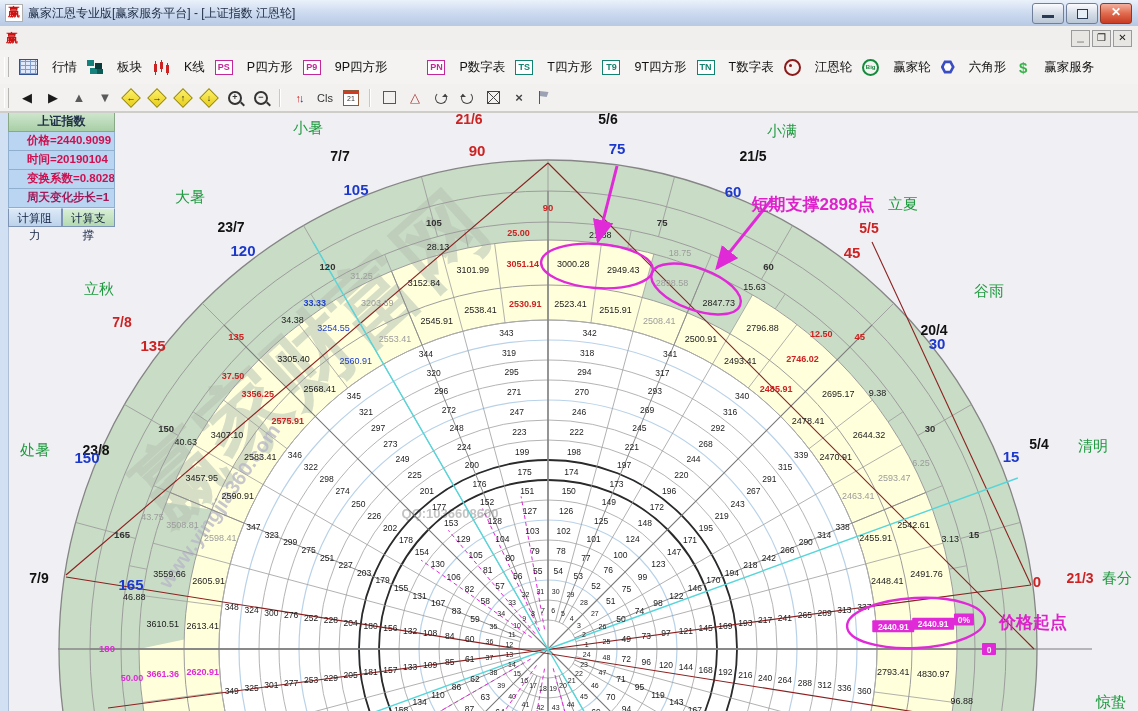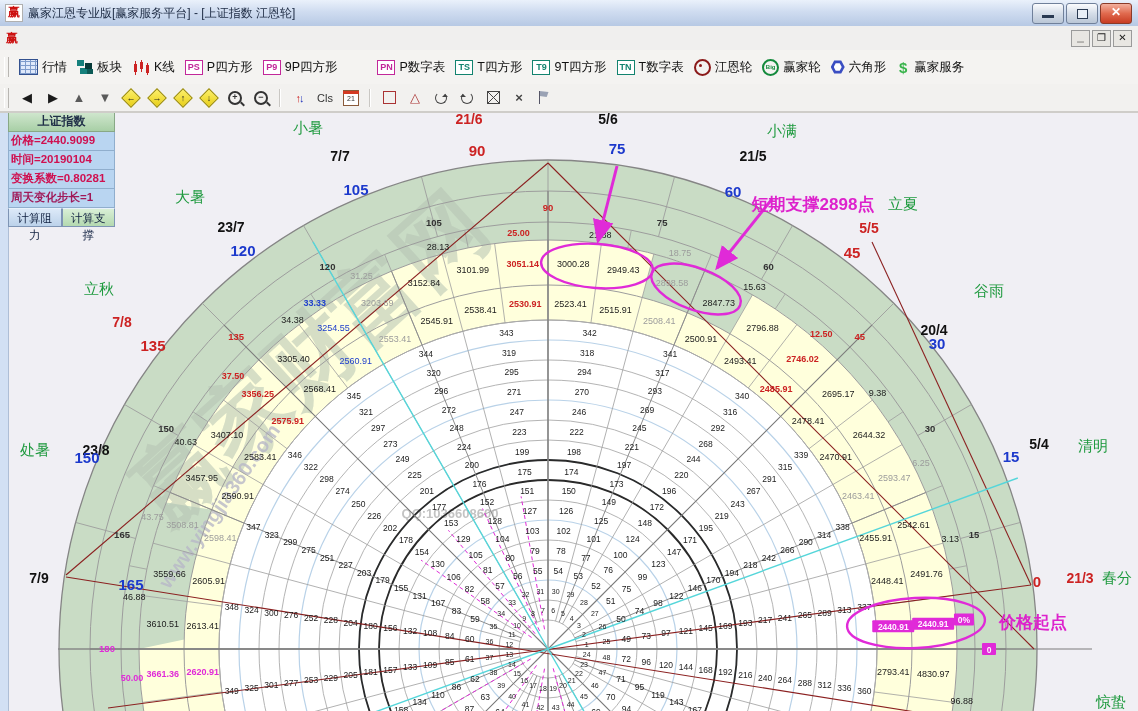--- a/index.html
+++ b/index.html
@@ -31,21 +31,21 @@
   .menu-logo{color:#cc1111;font-weight:bold;font-size:12px;margin:0 6px 0 6px;}
   .menu-item{padding:3px 9px;}
   .mdi-ctrls{margin-left:auto;margin-right:6px;display:flex;}
   .mdi-btn{width:17px;height:15px;border:1px solid #9a9a9a;background:#e8e6e2;margin-left:2px;
     font-size:10px;line-height:13px;text-align:center;color:#222;}
   .toolbar1{position:absolute;top:50px;left:0;right:0;height:34px;background:#f4f3f1;
     border-bottom:1px solid #d8d6d2;display:flex;align-items:center;z-index:30;font-size:12.5px;color:#111;}
   .toolbar2{position:absolute;top:84px;left:0;right:0;height:27px;background:#f2f1ef;
     border-bottom:2px solid #cfcdc9;display:flex;align-items:center;z-index:30;}
   .grip{width:3px;height:20px;border-left:1px solid #fff;border-right:1px solid #b8b6b2;margin:0 5px 0 4px;}
-  .t1-item{display:flex;align-items:center;margin:0 5px;cursor:default;}
+  .t1-item{display:flex;align-items:center;margin:0 5px;cursor:default;gap:10px;}
   .t1-item .lbl{margin-left:4px;}
   .sep-v{width:1px;height:18px;background:#c9c7c3;border-right:1px solid #fff;margin:0 5px;}
   
   .ic{display:inline-block;position:relative;}
   .ic-grid{width:17px;height:14px;border:1px solid #33518f;background:
      repeating-linear-gradient(0deg,#7f9ccc 0 1px,transparent 1px 4px),
      repeating-linear-gradient(90deg,#7f9ccc 0 1px,transparent 1px 5px),#dfe9fb;}
   .ic-blocks{width:16px;height:14px;background:
      linear-gradient(#15807c,#15807c) 0 0/7px 6px no-repeat,
      linear-gradient(#073a38,#073a38) 8px 3px/7px 6px no-repeat,
@@ -101,21 +101,21 @@
   
   .chart-area{position:absolute;top:111px;left:0;width:1138px;height:600px;overflow:hidden;background:#f0eff4;z-index:1;}
   .chart-area svg{position:absolute;left:0;top:-111px;}
   svg text{font-family:"Liberation Sans",sans-serif;}
   .left-strip{position:absolute;top:111px;left:0;width:8px;height:600px;background:#d2e0f4;
      border-right:1px solid #aebed6;z-index:5;}
   .side-panel{position:absolute;top:112px;left:8px;width:107px;z-index:20;font-size:12px;}
   .panel-title{height:18px;background:linear-gradient(#cfe6cd,#a8cfa6);border:1px solid #88a886;
      text-align:center;line-height:17px;color:#203048;font-weight:bold;}
   .p-row{height:18px;background:#b9d5f1;border:1px solid #90aecd;border-top:none;line-height:17px;
-     padding-left:2px;color:#cf1050;white-space:nowrap;overflow:hidden;font-weight:bold;font-size:11.5px;}
+     padding-left:18px;color:#cf1050;white-space:nowrap;overflow:hidden;font-weight:bold;font-size:11.5px;}
   .p-row.dark{color:#a01858;}
   .p-btns{display:flex;}
   .p-btn{flex:1;height:19px;font-size:11.5px;line-height:17px;text-align:center;color:#102040;
      background:linear-gradient(#dce9f8,#bcd2ea);border:1px solid #7e94b4;border-top:1px solid #e8f2fc;}
   .p-btn.greenish{background:linear-gradient(#d9efd6,#b4d9b0);}
 </style>
 </head>
 <body>
 
 <div class="chart-area">

